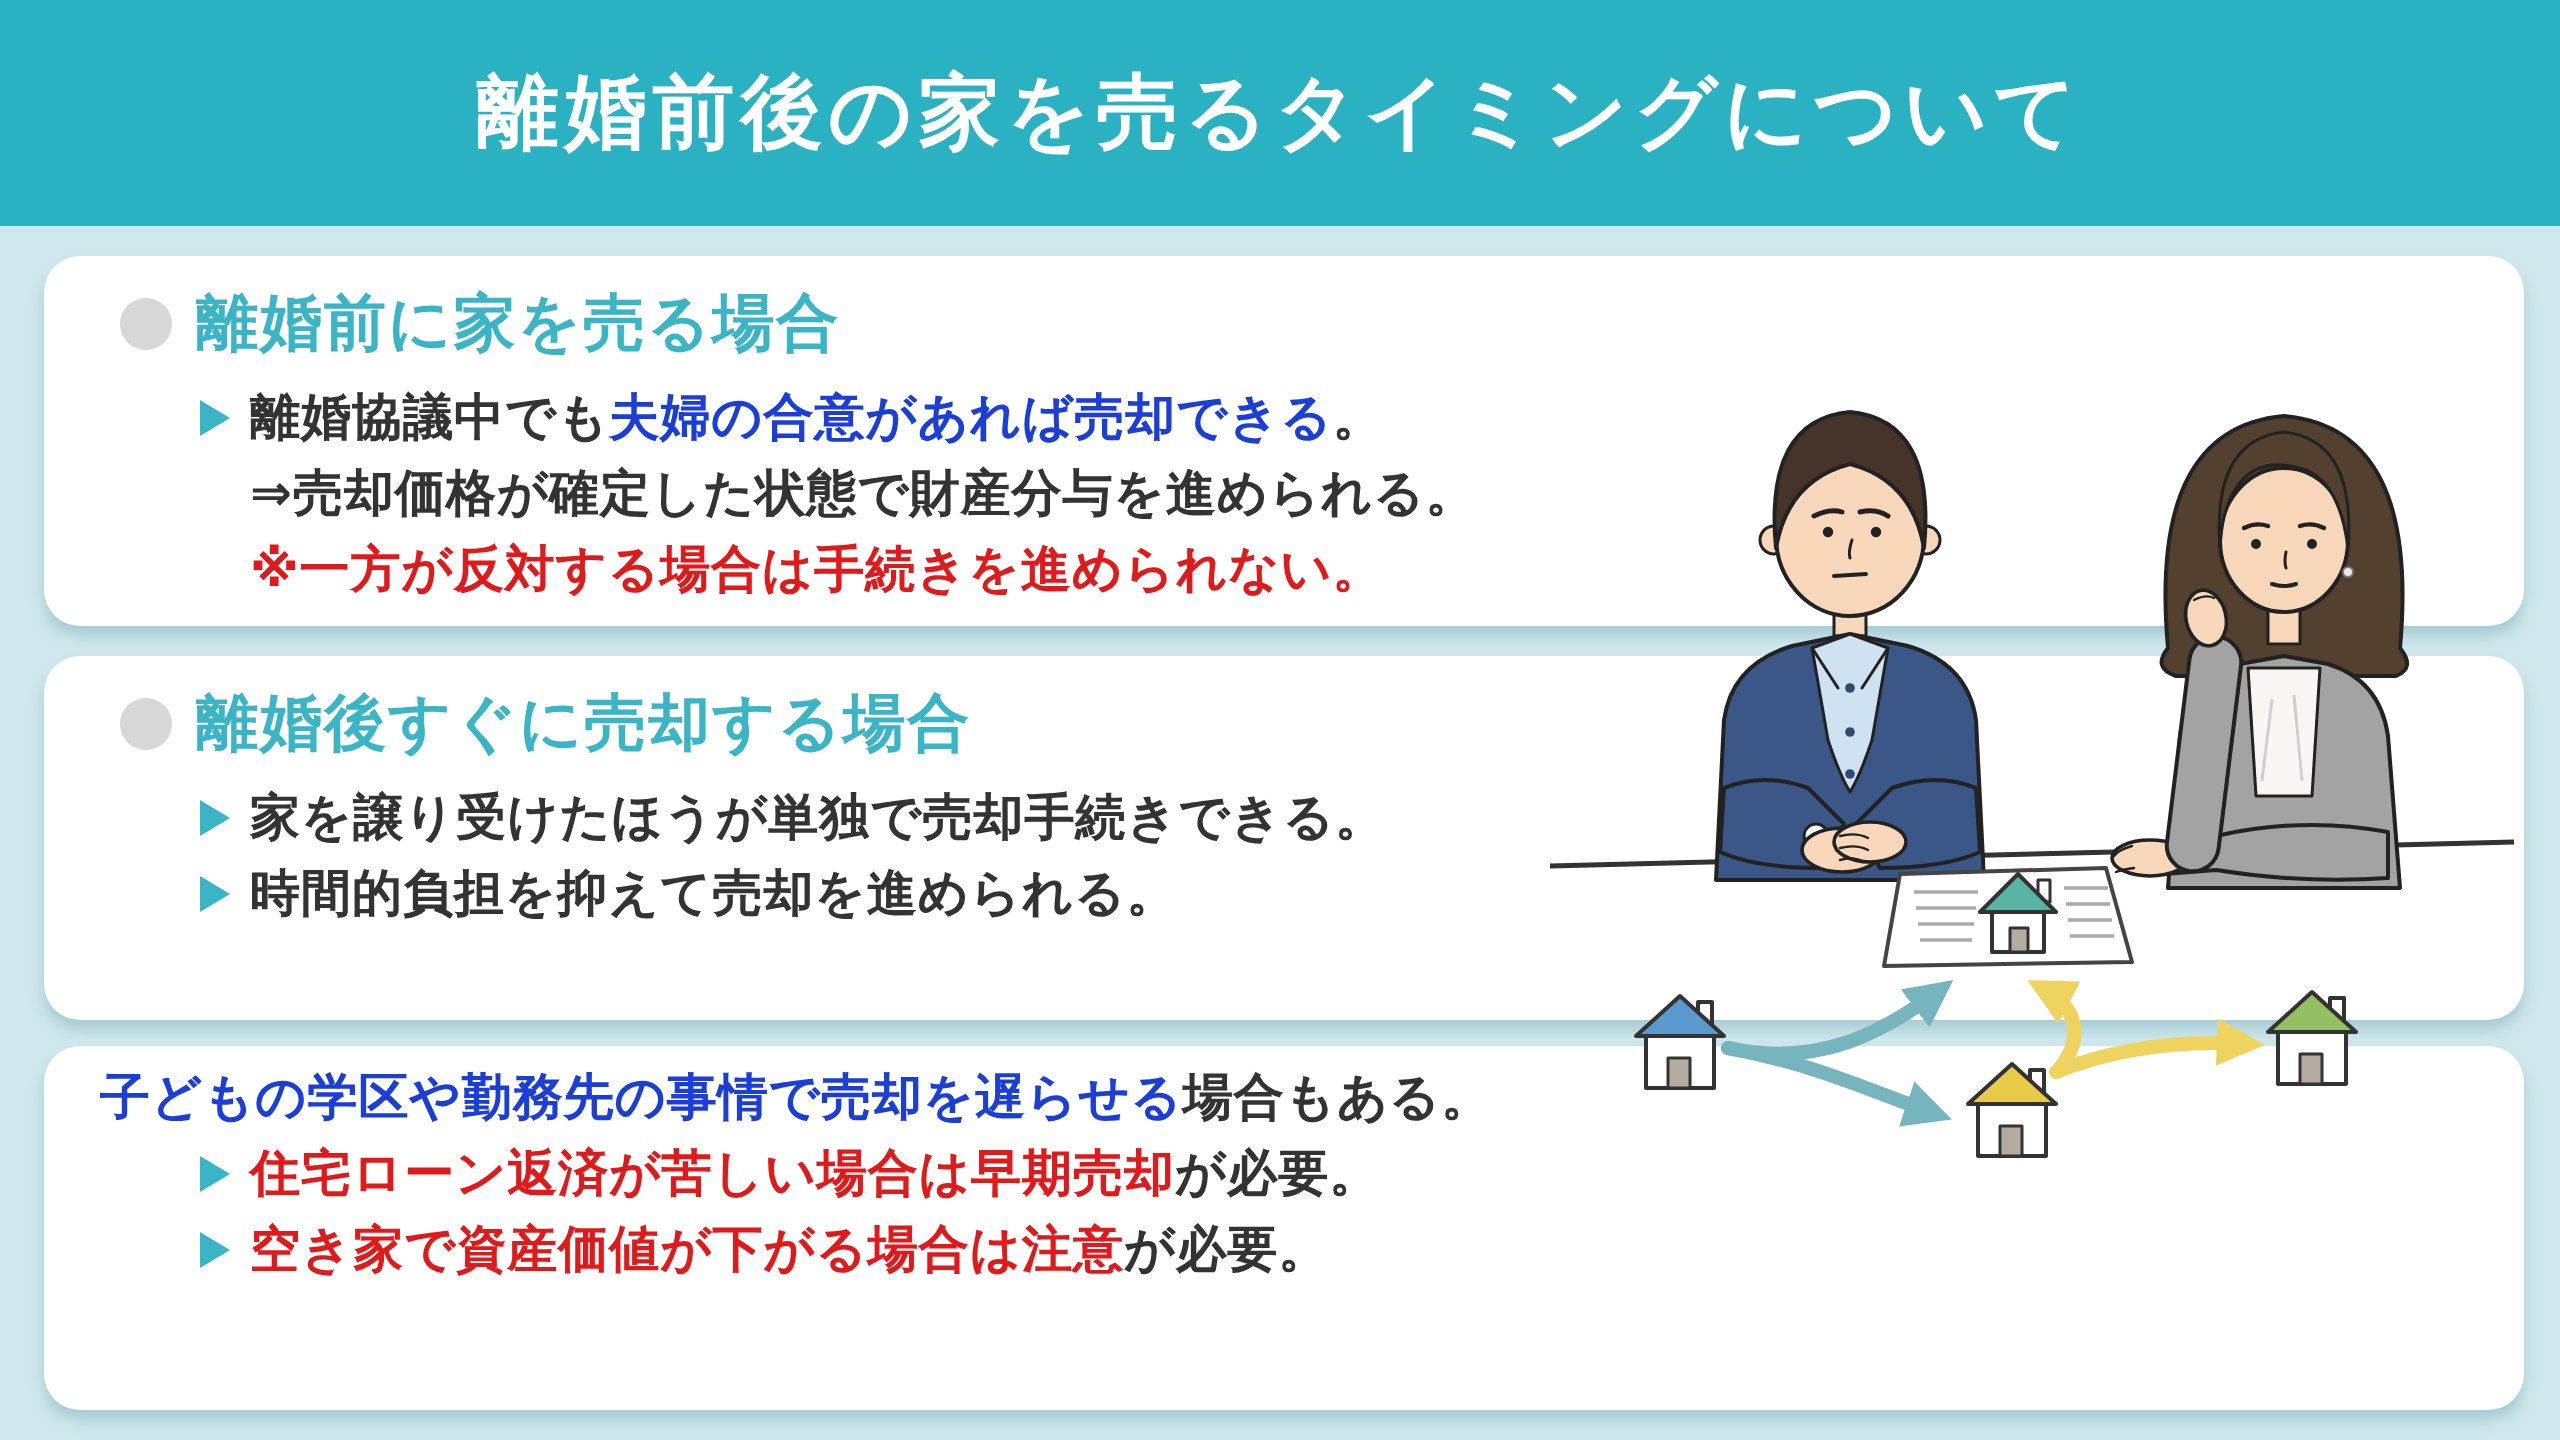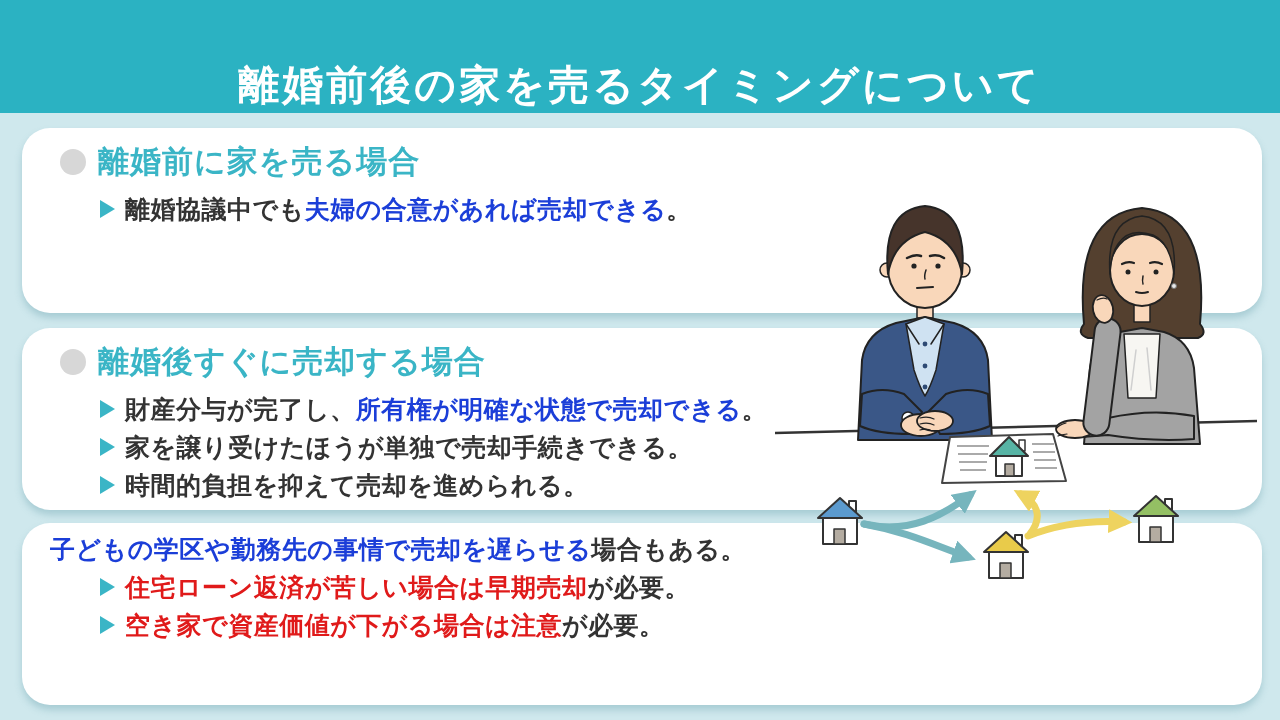--- a/index.html
+++ b/index.html
@@ -5,28 +5,28 @@
   html,body{margin:0;padding:0;}
   .page{
     position:relative; width:1280px; height:720px; overflow:hidden;
     background:var(--bg_blue,#cfe8ed);
     font-family:"Liberation Sans","DejaVu Sans",sans-serif;
     font-weight:bold;
   }
   .banner{
     position:absolute; left:0; top:0; width:1280px; height:113px;
     background:var(--header_teal,#2bb2c2);
-    display:flex; align-items:flex-end; justify-content:center;
+    display:flex; align-items:center; justify-content:center;
   }
   .banner h1{
     margin:0; color:#ffffff; font-size:41px; letter-spacing:3px; font-weight:bold;
   }
   .card{
     position:absolute; left:22px; width:1240px; background:#ffffff;
-    border-radius:28px; box-shadow:0 5px 7px rgba(120,170,182,.45);
+    border-radius:18px; box-shadow:0 5px 7px rgba(120,170,182,.45);
   }
   .card1{ top:128px; height:185px; }
   .card2{ top:328px; height:182px; }
   .card3{ top:523px; height:182px; }
   .card-head{
     display:flex; align-items:center; gap:12px;
     padding:13px 0 0 38px;
   }
   .dot{
     width:26px; height:26px; border-radius:50%;
@@ -71,33 +71,35 @@
   <section class="card card1">
     <div class="card-head">
       <span class="dot"></span>
       <h2>離婚前に家を売る場合</h2>
     </div>
     <div class="body">
       <div class="line bulleted">
         <span class="tri"></span>
         <p class="txt"><span class="c-black">離婚協議中でも</span><span class="c-blue">夫婦の合意があれば売却できる</span><span class="c-black">。</span></p>
       </div>
+      <div class="line indent">
+        <p class="txt"><span class="c-black">⇒売却価格が確定した状態で財産分与を進められる。</span></p>
+      </div>
+      <div class="line indent">
+        <p class="txt"><span class="c-red">※一方が反対する場合は手続きを進められない。</span></p>
+      </div>
     </div>
   </section>
 
   <section class="card card2">
     <div class="card-head">
       <span class="dot"></span>
       <h2>離婚後すぐに売却する場合</h2>
     </div>
     <div class="body">
-      <div class="line bulleted">
-        <span class="tri"></span>
-        <p class="txt"><span class="c-black">財産分与が完了し、</span><span class="c-blue">所有権が明確な状態で売却できる</span><span class="c-black">。</span></p>
-      </div>
       <div class="line bulleted">
         <span class="tri"></span>
         <p class="txt"><span class="c-black">家を譲り受けたほうが単独で売却手続きできる。</span></p>
       </div>
       <div class="line bulleted">
         <span class="tri"></span>
         <p class="txt"><span class="c-black">時間的負担を抑えて売却を進められる。</span></p>
       </div>
     </div>
   </section>

